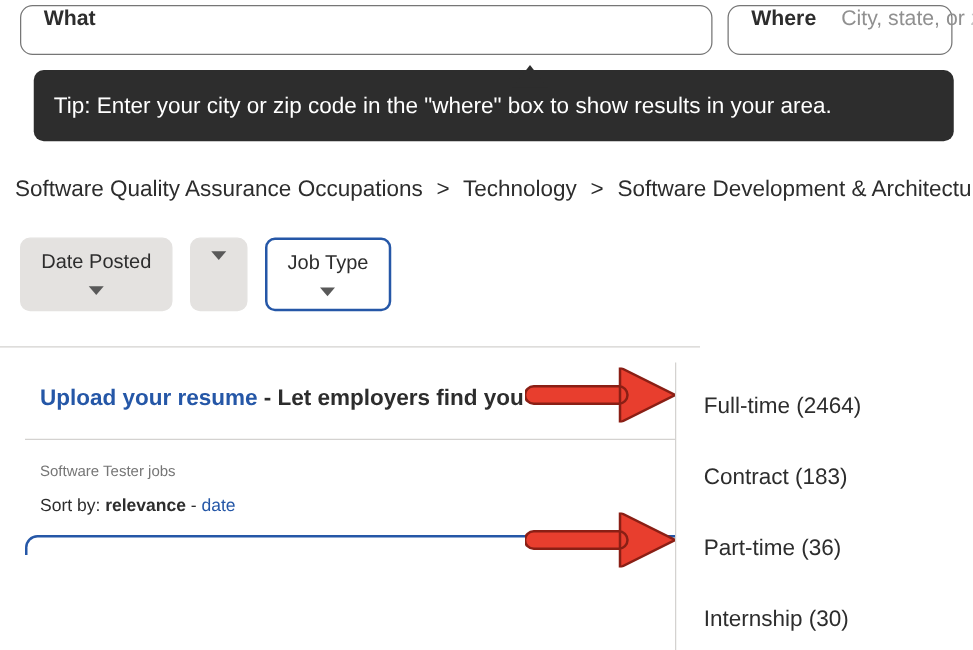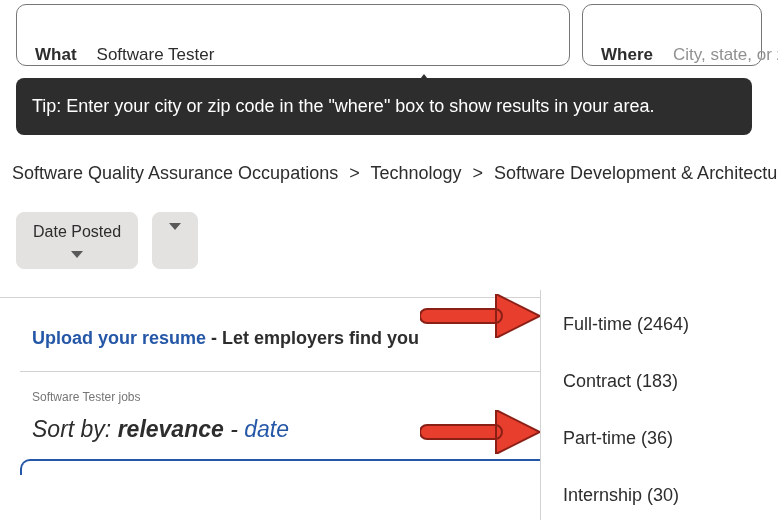--- a/index.html
+++ b/index.html
@@ -15,24 +15,24 @@
   }
   
   .search-row {
     display: flex;
     gap: 12px;
     padding: 0 16px;
     margin-top: 4px;
   }
   .search-box {
     display: flex;
-    align-items: flex-end;
+    align-items: flex-start;
     border: 1px solid #767676;
     border-radius: 10px;
-    height: 62px;
+    height: 40px;
     padding: 0 18px;
     background: #fff;
   }
   .search-what { flex: 1; }
   .search-where { width: 180px; flex: 0 0 auto; }
   .search-label {
     font-weight: 700;
     font-size: 17px;
     color: #2d2d2d;
     margin-right: 20px;
@@ -43,21 +43,21 @@
     font-size: 17px;
     color: #2d2d2d;
     flex: 1;
     background: transparent;
   }
   .search-input::placeholder { color: #909090; }
   
   .tooltip-wrap {
     position: relative;
     margin-top: 6px;
-    padding: 0 16px;
+    padding: 0 27px;
   }
   .tooltip-arrow {
     position: absolute;
     top: -4px;
     left: 410px;
     width: 0; height: 0;
     border-left: 14px solid transparent;
     border-right: 14px solid transparent;
     border-bottom: 18px solid #2d2d2d;
   }
@@ -148,23 +148,22 @@
     color: #2557a7;
     font-weight: 700;
   }
   .jobs-title {
     padding: 18px 12px 6px 12px;
     font-size: 12px;
     color: #767676;
   }
   .sort-row {
     padding: 6px 12px 12px 12px;
-    font-size: 23px;
-    color: #2d2d2d;
-    font-style: italic;
+    font-size: 14px;
+    color: #2d2d2d;
   }
   .sort-strong { font-weight: 700; }
   .sort-link { color: #2557a7; }
   .card-edge {
     margin: 4px 0 0 20px;
     width: 540px;
     height: 16px;
     border: 2px solid #2557a7;
     border-bottom: none;
     border-radius: 10px 10px 0 0;
@@ -177,21 +176,20 @@
     pointer-events: none;
   }
   .arrow svg { width: 100%; height: 100%; }
 </style>
 </head>
 <body>
 
 <div class="search-row">
   <div class="search-box search-what">
     <span class="search-label">What</span>
-    <input class="search-input" type="text" value="Software Tester" style="">
   </div>
   <div class="search-box search-where">
     <span class="search-label">Where</span>
     <input class="search-input" type="text" placeholder="City, state, or zip" style="">
   </div>
 </div>
 
 <div class="tooltip-wrap">
   <div class="tooltip-arrow"></div>
   <div class="tooltip">Tip: Enter your city or zip code in the "where" box to show results in your area.</div>
@@ -206,20 +204,24 @@
 </div>
 
 <div class="filter-row">
   <div class="filter-btn">
     <span>Date Posted</span>
     <span class="caret"></span>
   </div>
   <div class="filter-btn">
     <span class="caret"></span>
   </div>
+  <div class="filter-btn active">
+    <span>Job Type</span>
+    <span class="caret"></span>
+  </div>
 </div>
 
 <div class="results">
   <div class="upload-row">
     <span class="upload-link">Upload your resume</span><span> - Let employers find you</span>
   </div>
   <div class="jobs-title">Software Tester jobs</div>
   <div class="sort-row">
     <span>Sort by: </span><span class="sort-strong">relevance</span><span> - </span><span class="sort-link">date</span>
   </div>

